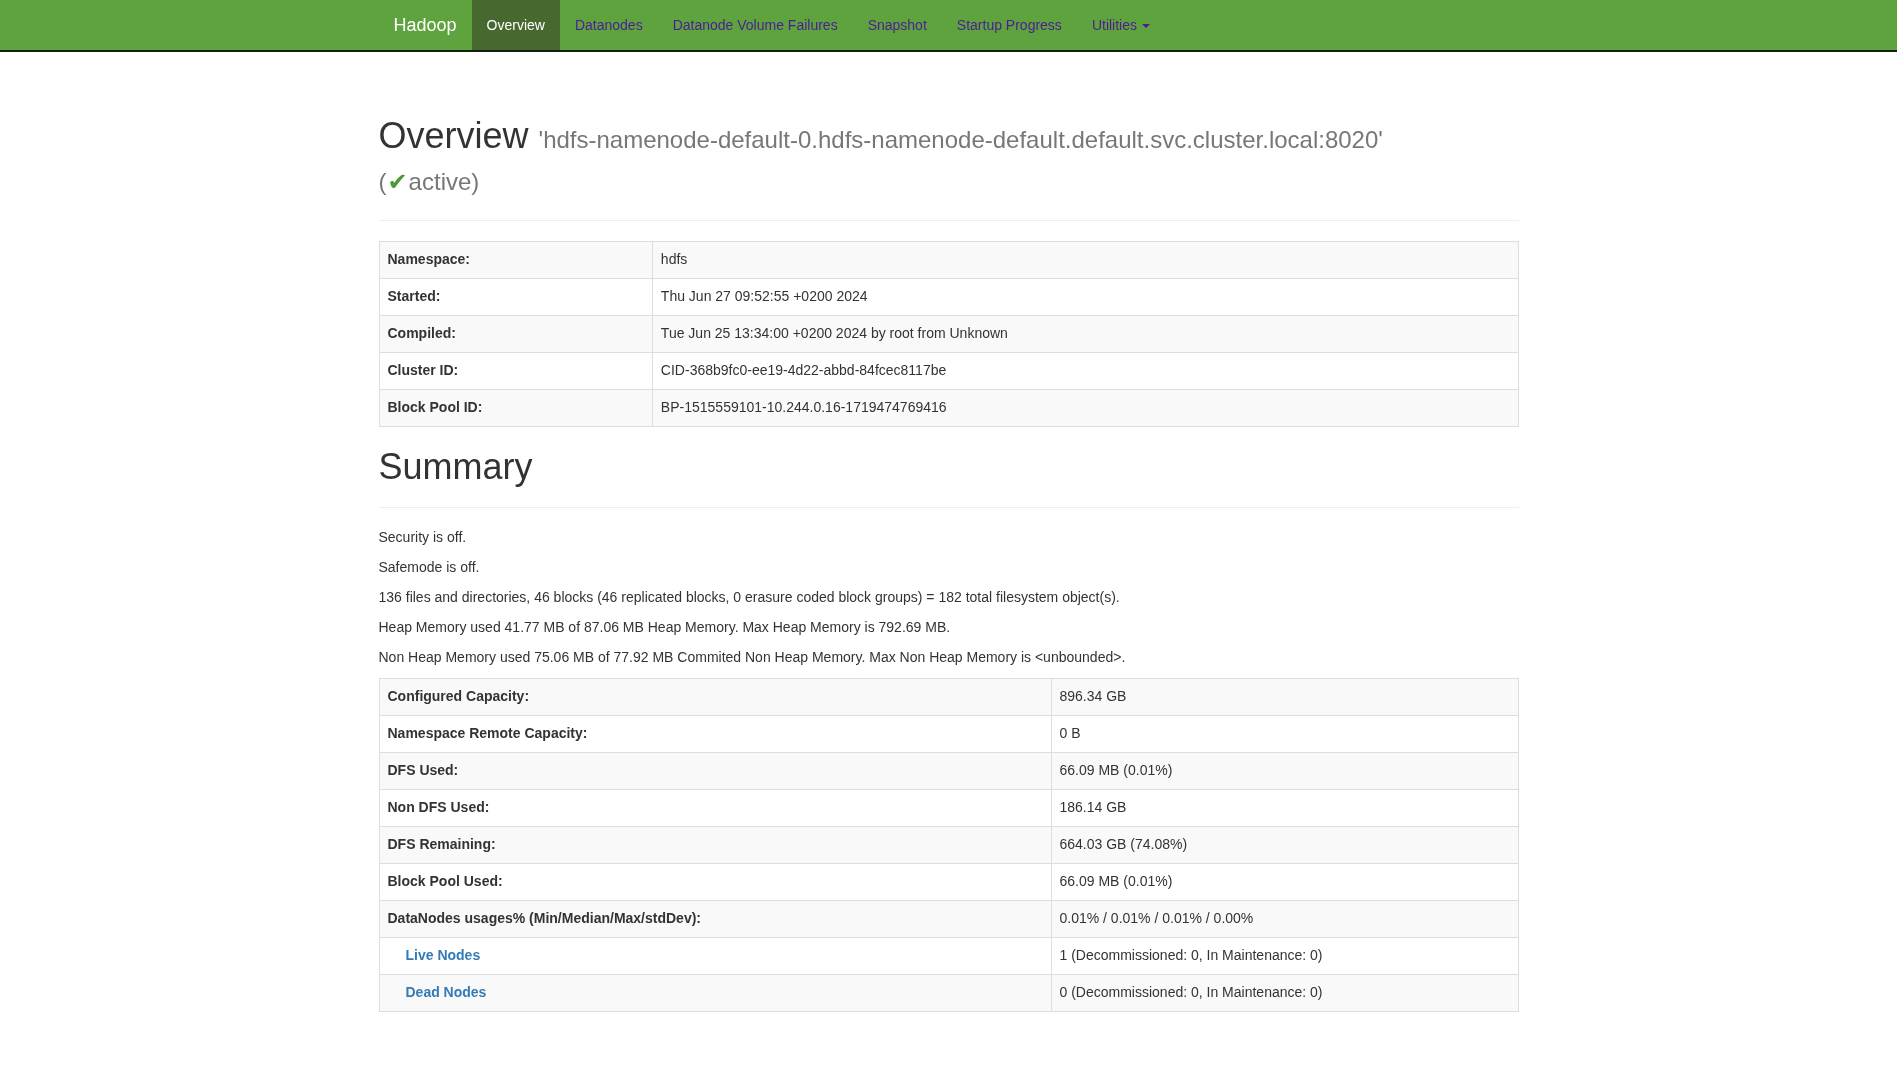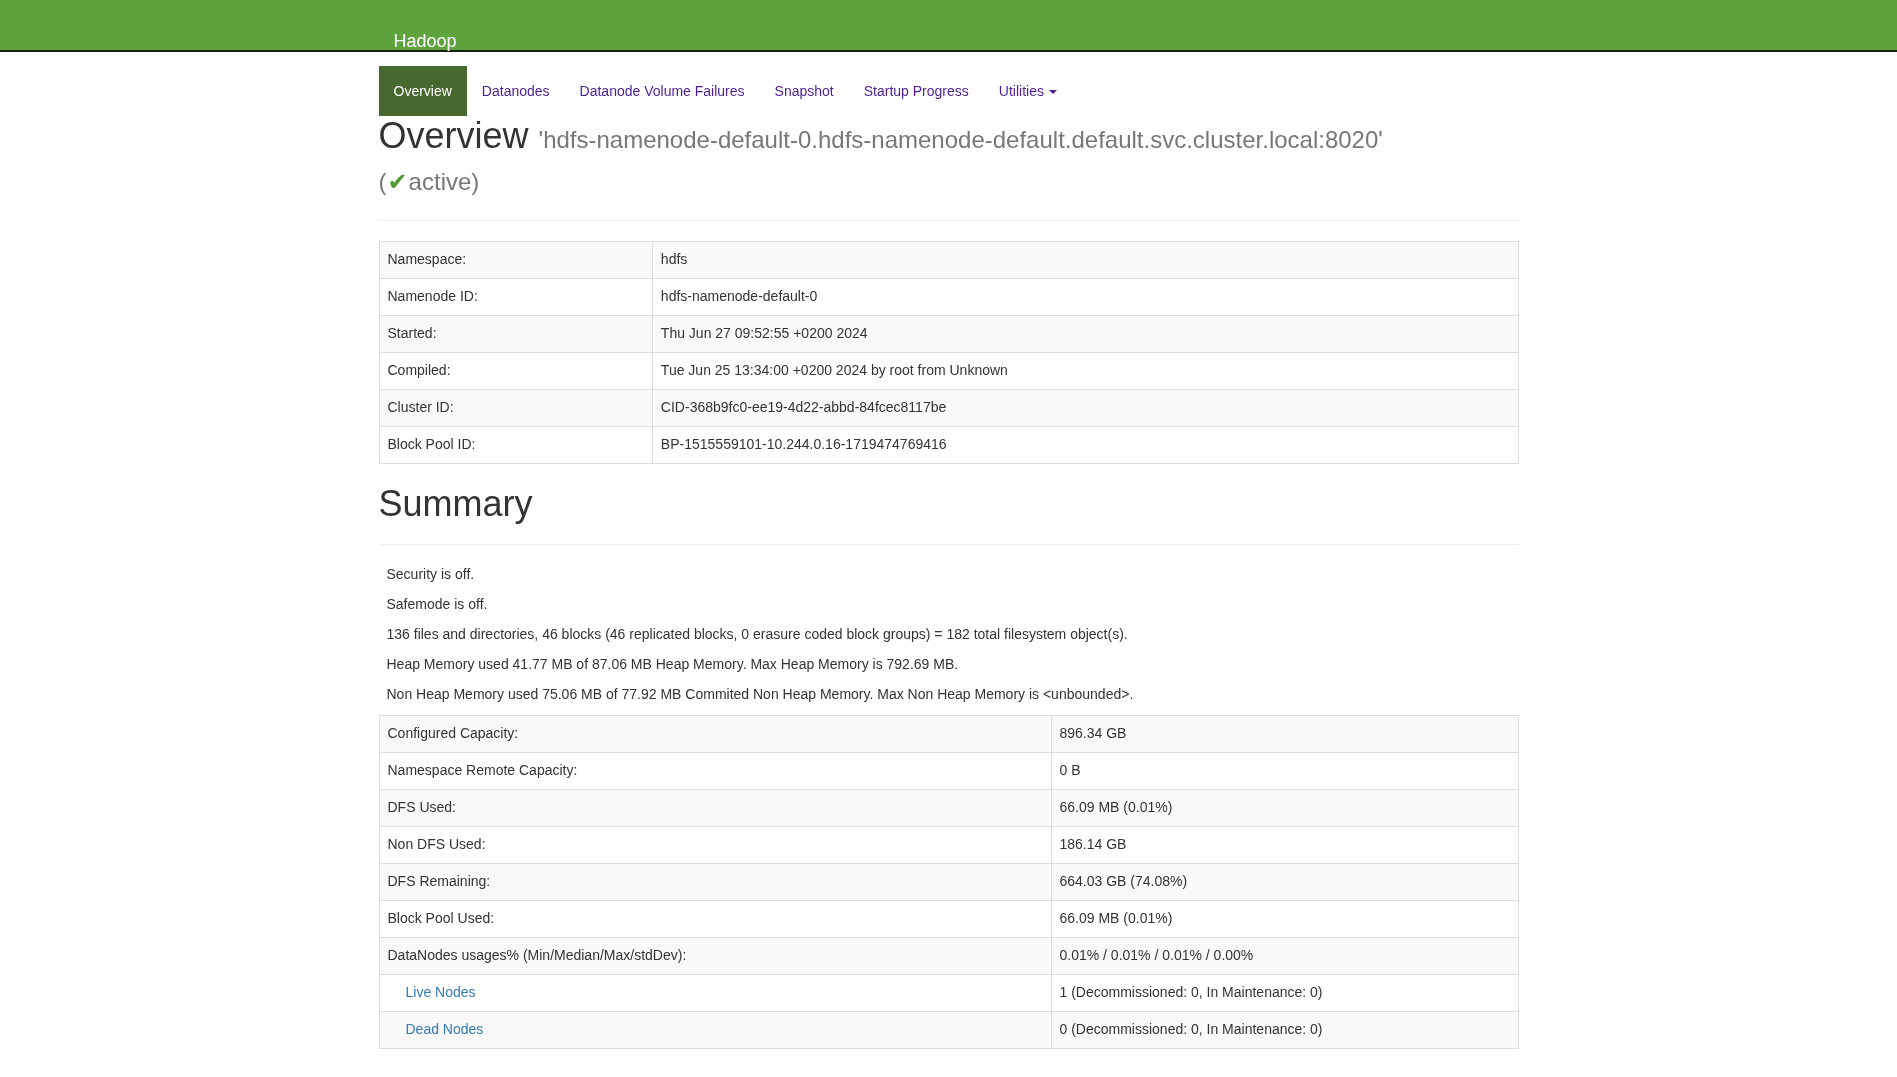--- a/index.html
+++ b/index.html
@@ -15,22 +15,22 @@
   }
 
   
   .navbar {
     width: 100%;
     background: #5fa33e;
     border-bottom: 2px solid #13200b;
     height: 52px;
   }
   .navbar-inner {
-    width: 1170px; margin: 0 auto; padding: 16px 15px;
-    display: flex; align-items: stretch; flex-direction: column;
+    width: 1170px; margin: 0 auto; padding: 0 15px;
+    display: flex; align-items: stretch;
   }
   .navbar-brand {
     color: #ffffff;
     font-size: 18px; line-height: 20px;
     padding: 15px 15px;
     white-space: nowrap;
   }
   .navbar-menu {
     list-style: none; margin: 0; padding: 0;
     display: flex;
@@ -92,32 +92,32 @@
     border: 1px solid #ddd;
     margin-bottom: 20px;
   }
   table.table th, table.table td {
     padding: 8px;
     border: 1px solid #ddd;
     text-align: left;
     vertical-align: top;
     line-height: 1.42857;
   }
-  table.table th { font-weight: normal; }
+  table.table th { font-weight: bold; }
   table.table tbody tr:nth-child(odd) { background: #f9f9f9; }
   #info-table th { width: 24%; }
   #stats-table th { width: 59%; }
   a.cell-link {
     color: #337ab7;
     text-decoration: none;
     cursor: pointer;
     margin-left: 18px;
   }
 
-  .summary-text p { margin: 0 0 10px 8px; }
+  .summary-text p { margin: 0 0 10px 0; }
 </style>
 </head>
 <body>
 
 <nav class="navbar">
   <div class="navbar-inner">
     <div class="navbar-brand">Hadoop</div>
     <ul class="navbar-menu">
         <li class="active">
           <a>Overview</a>
@@ -154,24 +154,20 @@
 
   <hr>
 
   <table class="table" id="info-table">
     <tbody>
         <tr>
           <th>Namespace:</th>
           <td>hdfs</td>
         </tr>
         <tr>
-          <th>Namenode ID:</th>
-          <td>hdfs-namenode-default-0</td>
-        </tr>
-        <tr>
           <th>Started:</th>
           <td>Thu Jun 27 09:52:55 +0200 2024</td>
         </tr>
         <tr>
           <th>Compiled:</th>
           <td>Tue Jun 25 13:34:00 +0200 2024 by root from Unknown</td>
         </tr>
         <tr>
           <th>Cluster ID:</th>
           <td>CID-368b9fc0-ee19-4d22-abbd-84fcec8117be</td>

